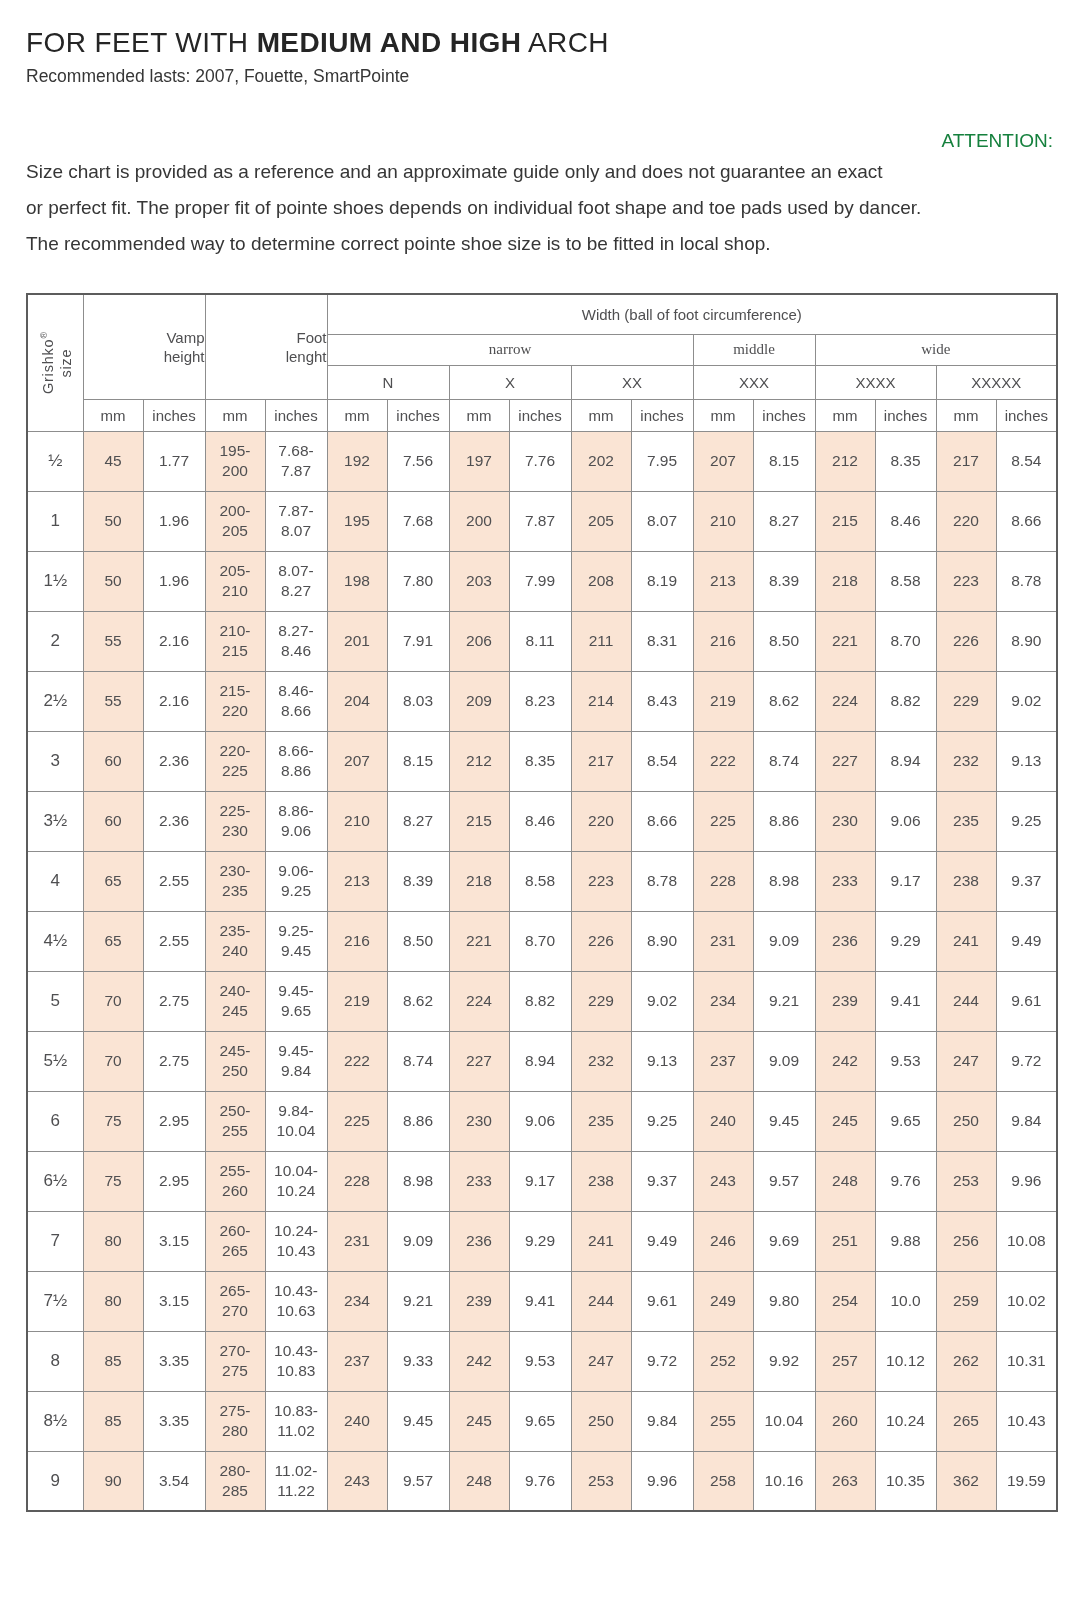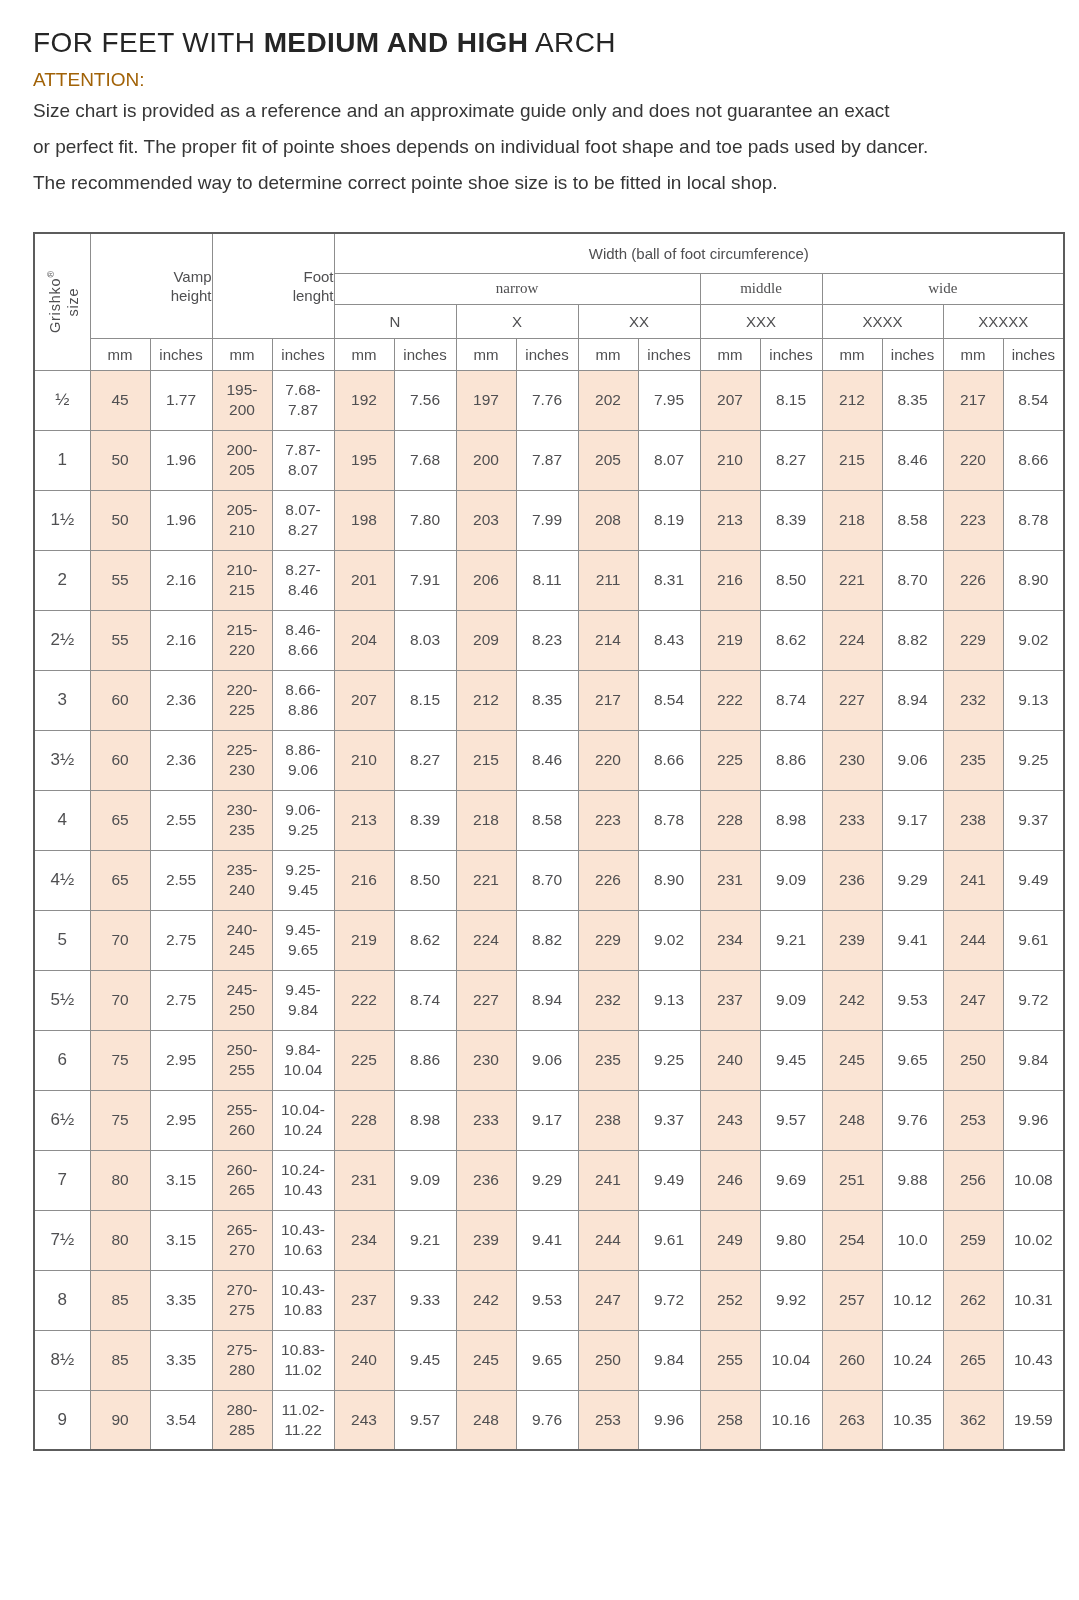--- a/index.html
+++ b/index.html
@@ -12,40 +12,41 @@
   * { box-sizing: border-box; }
   html, body { margin: 0; padding: 0; background: #ffffff; }
   .page {
     width: 1079px;
     height: 1600px;
     background: #ffffff;
     font-family: "Liberation Sans", sans-serif;
     color: #3c3c3c;
     overflow: hidden;
   }
-  .content { padding: 27px 26px 0 33px; }
+  .content { padding: 27px 26px 0 26px; }
 
   h1.title {
     margin: 0 0 7px 0;
     font-size: 28px;
     font-weight: 400;
     letter-spacing: 0.4px;
     color: var(--heading-text);
   }
   h1.title strong { font-weight: 700; }
   .subtitle {
     margin: 0 0 40px 0;
     font-size: 17.5px;
     color: #363636;
   }
   .attention-heading {
     margin: 0;
     font-size: 19px;
     line-height: 27px;
-    color: #a16207;
+    color: #15803d;
+    text-align: right;
   }
   .attention-text {
     margin: 0 0 31px 0;
     font-size: 19px;
     line-height: 36px;
     color: #363636;
     white-space: pre-line;
   }
 
   table.size-table {
@@ -95,20 +96,21 @@
   }
 </style>
 </head>
 <body>
 
 <div class="page">
   <div class="content">
 
     <h1 class="title"><span>FOR FEET WITH </span><strong>MEDIUM AND HIGH</strong><span> ARCH</span></h1>
 
+    <p class="subtitle">Recommended lasts: 2007, Fouette, SmartPointe</p>
 
     <p class="attention-heading">ATTENTION:</p>
     <p class="attention-text">Size chart is provided as a reference and an approximate guide only and does not guarantee an exact
 or perfect fit. The proper fit of pointe shoes depends on individual foot shape and toe pads used by dancer.
 The recommended way to determine correct pointe shoe size is to be fitted in local shop.</p>
 
     <table class="size-table">
       <colgroup>
         <col style="width:56px">
         <col style="width:60px">

